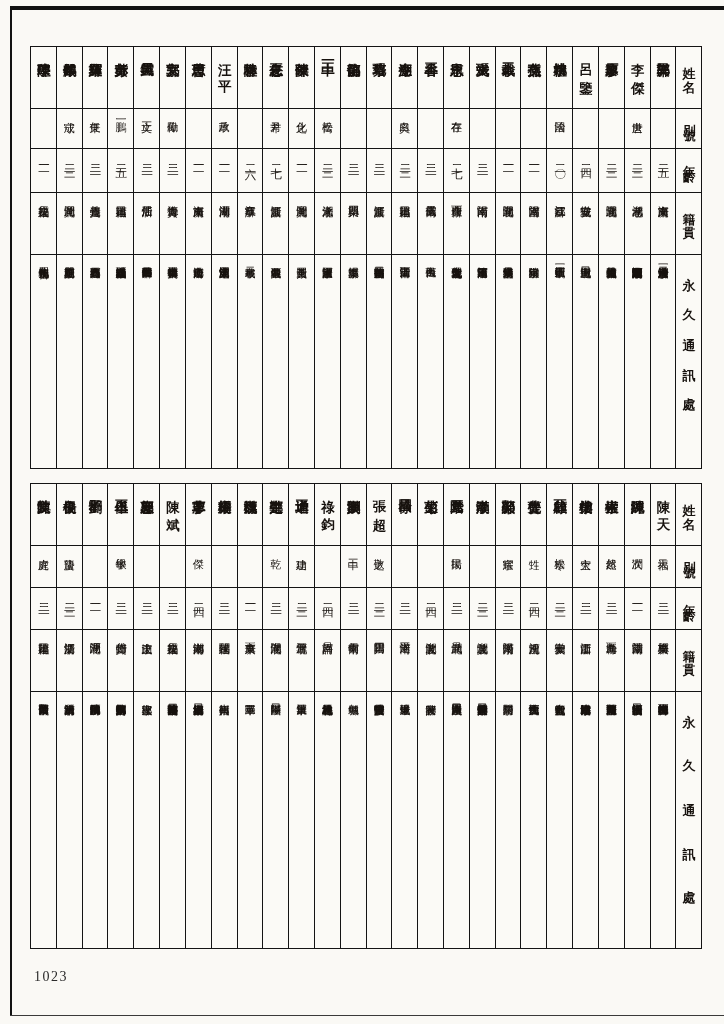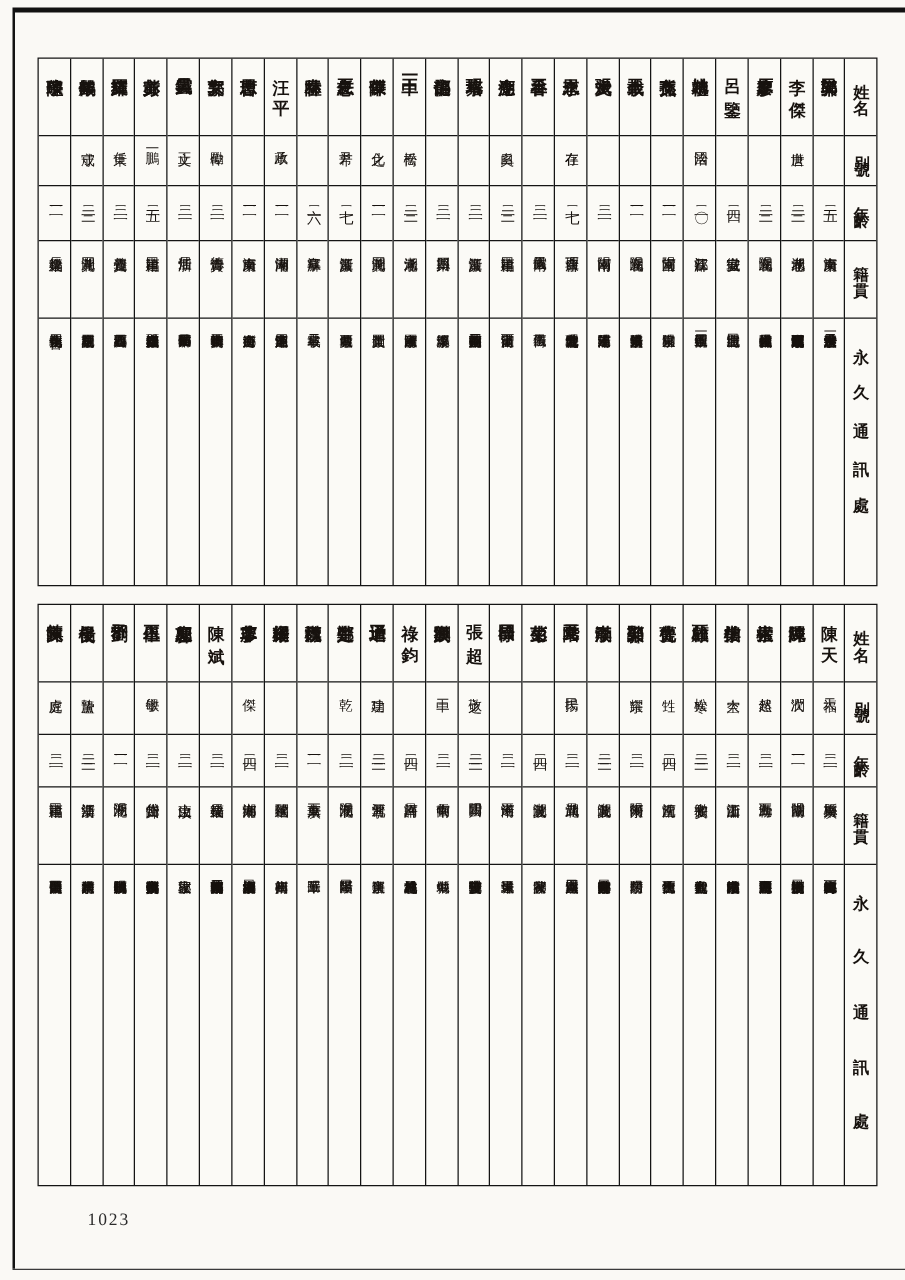--- a/index.html
+++ b/index.html
@@ -54,21 +54,21 @@
 
   .headcol .vtext { font-weight:700; }
   .head.name    .vtext { font-size:13px;   letter-spacing:13px; margin-top:10px; }
   .head.alias   .vtext { font-size:12.5px; letter-spacing:5px;  margin-top:5px; }
   .head.age     .vtext { font-size:12.5px; letter-spacing:5px;  margin-top:6px; }
   .head.native  .vtext { font-size:12.5px; letter-spacing:13px; margin-top:10px; }
   .head.address .vtext { font-size:13px;   letter-spacing:var(--spread); margin-top:12px; height:auto; }
 
   .page-num {
     position:absolute; left:34px; top:969px;
-    font-size:14px; letter-spacing:1.5px; color:#2b2b2b;margin-left:36px;
+    font-size:14px; letter-spacing:1.5px; color:#2b2b2b;
   }
 </style>
 </head>
 <body>
 
 <div class="page">
   <div class="top-rule"></div>
   <div class="left-rule"></div>
   <div class="bottom-rule"></div>
 

